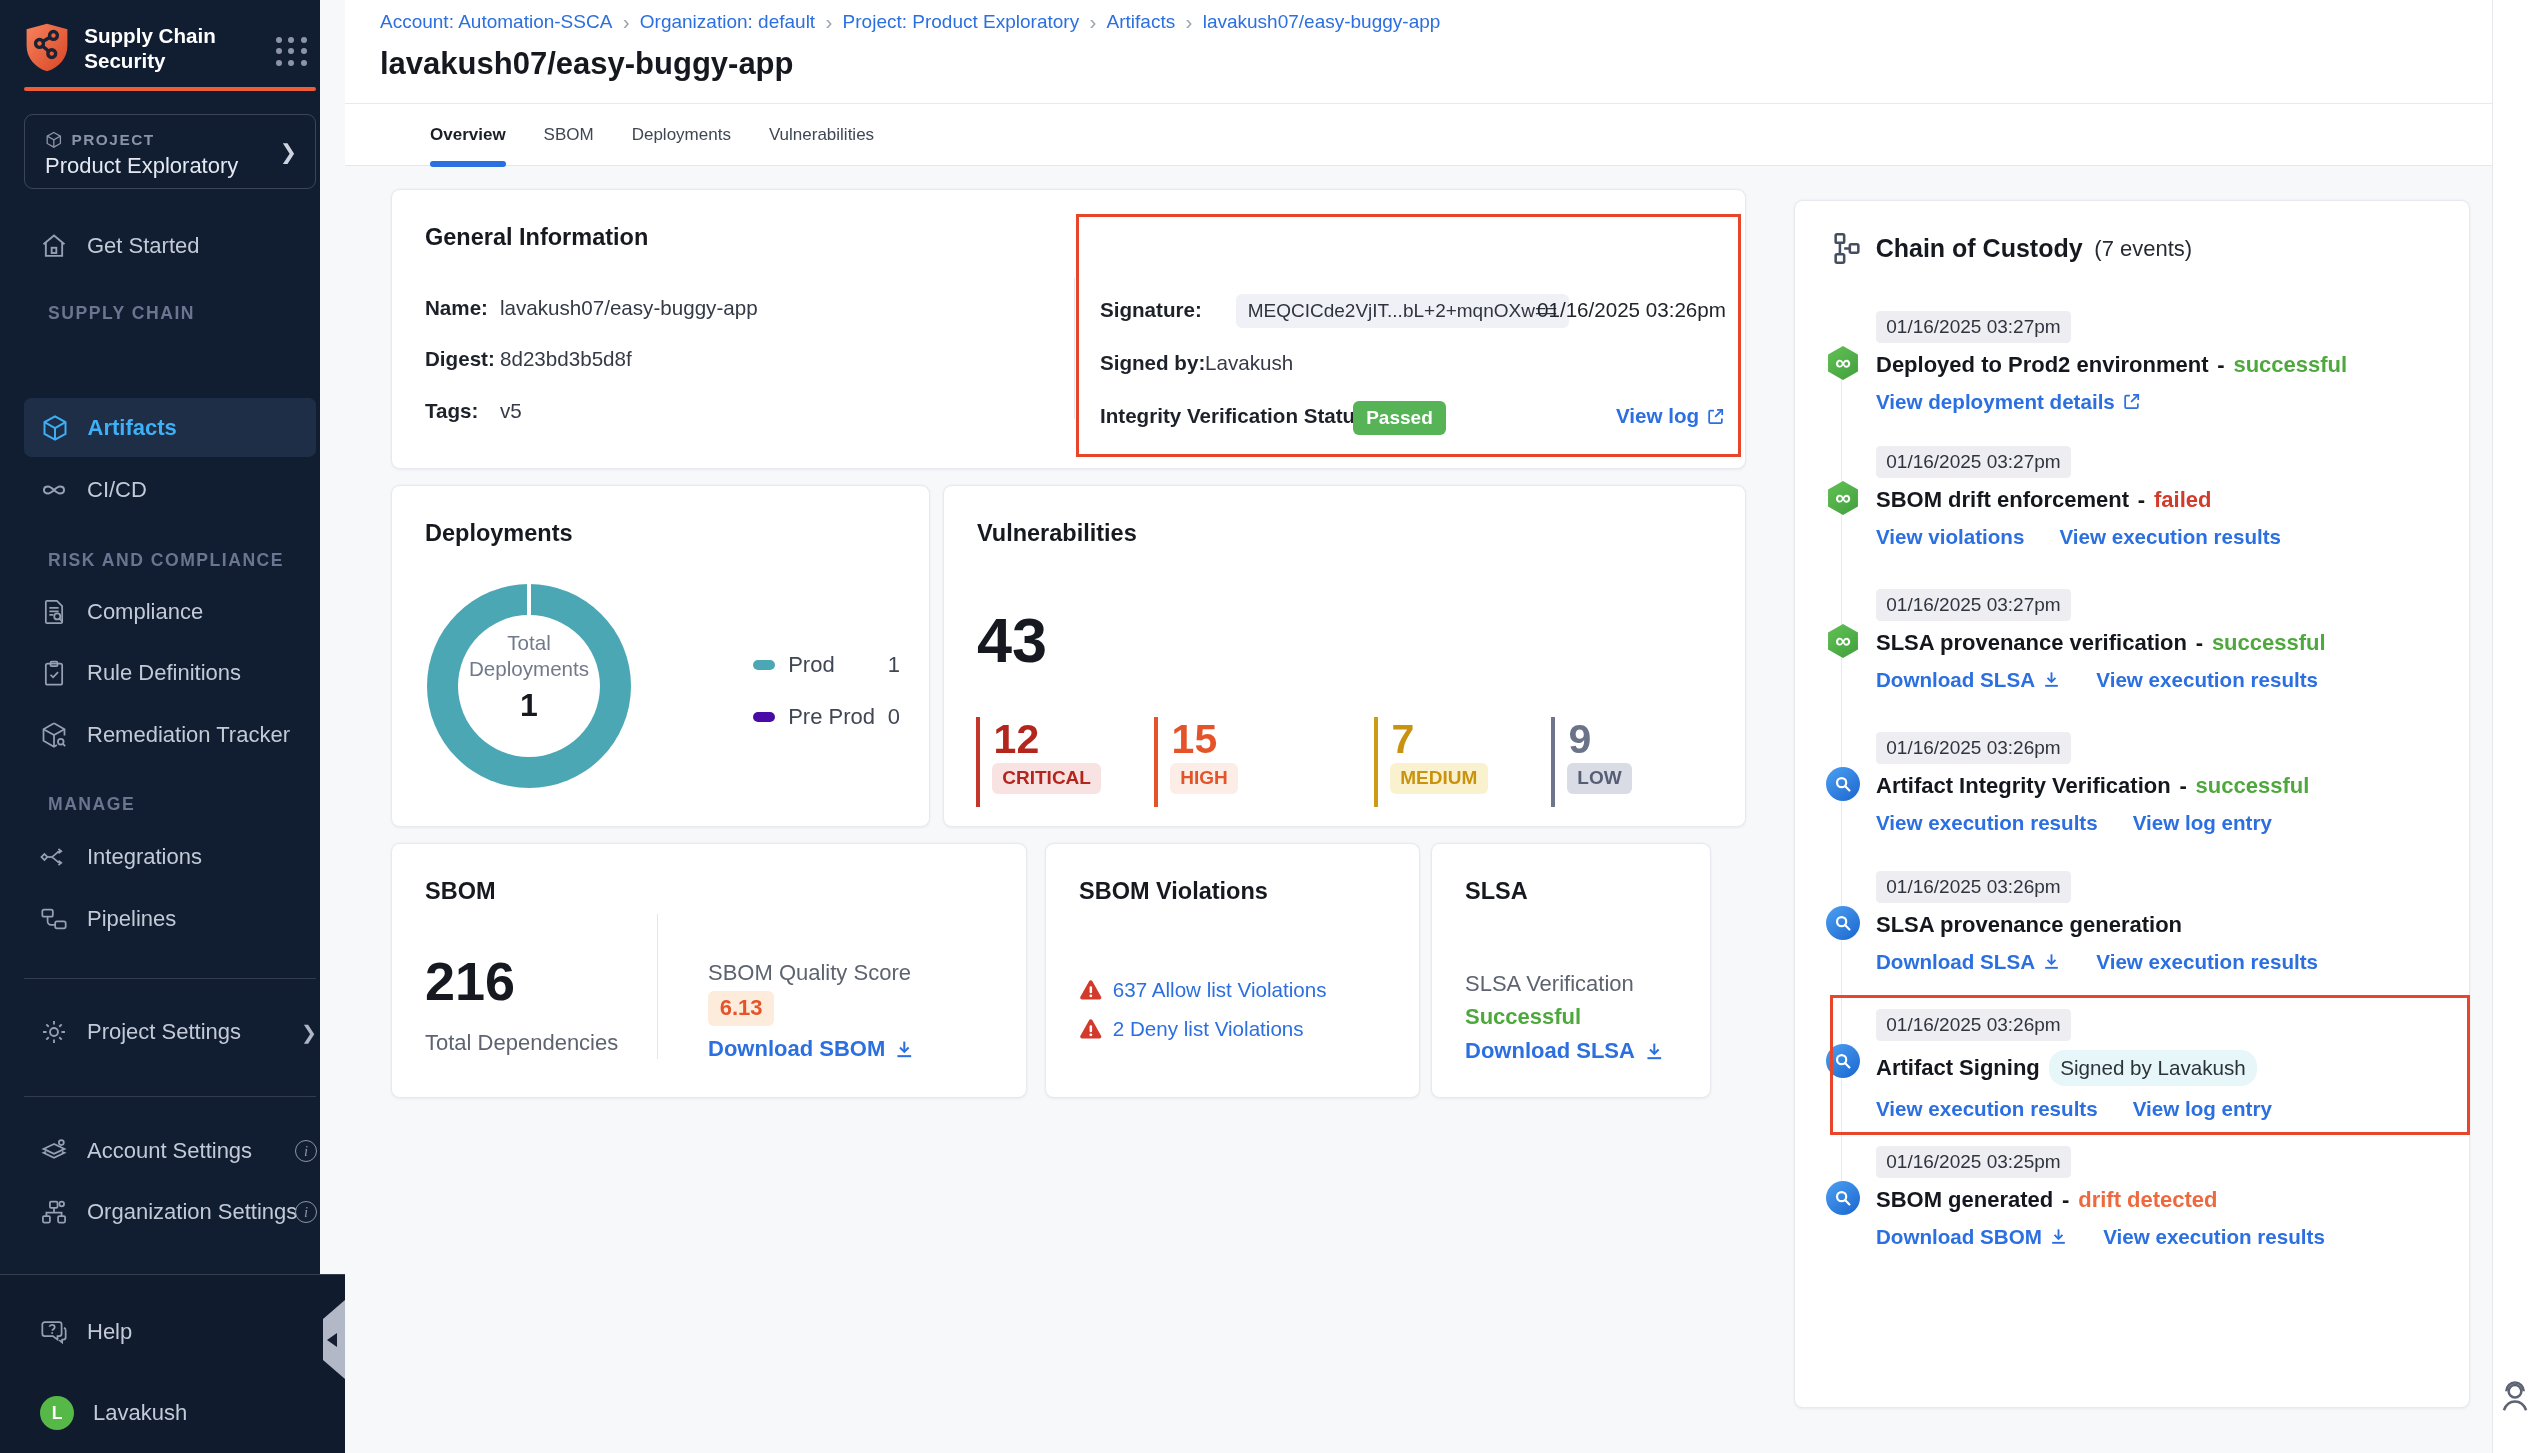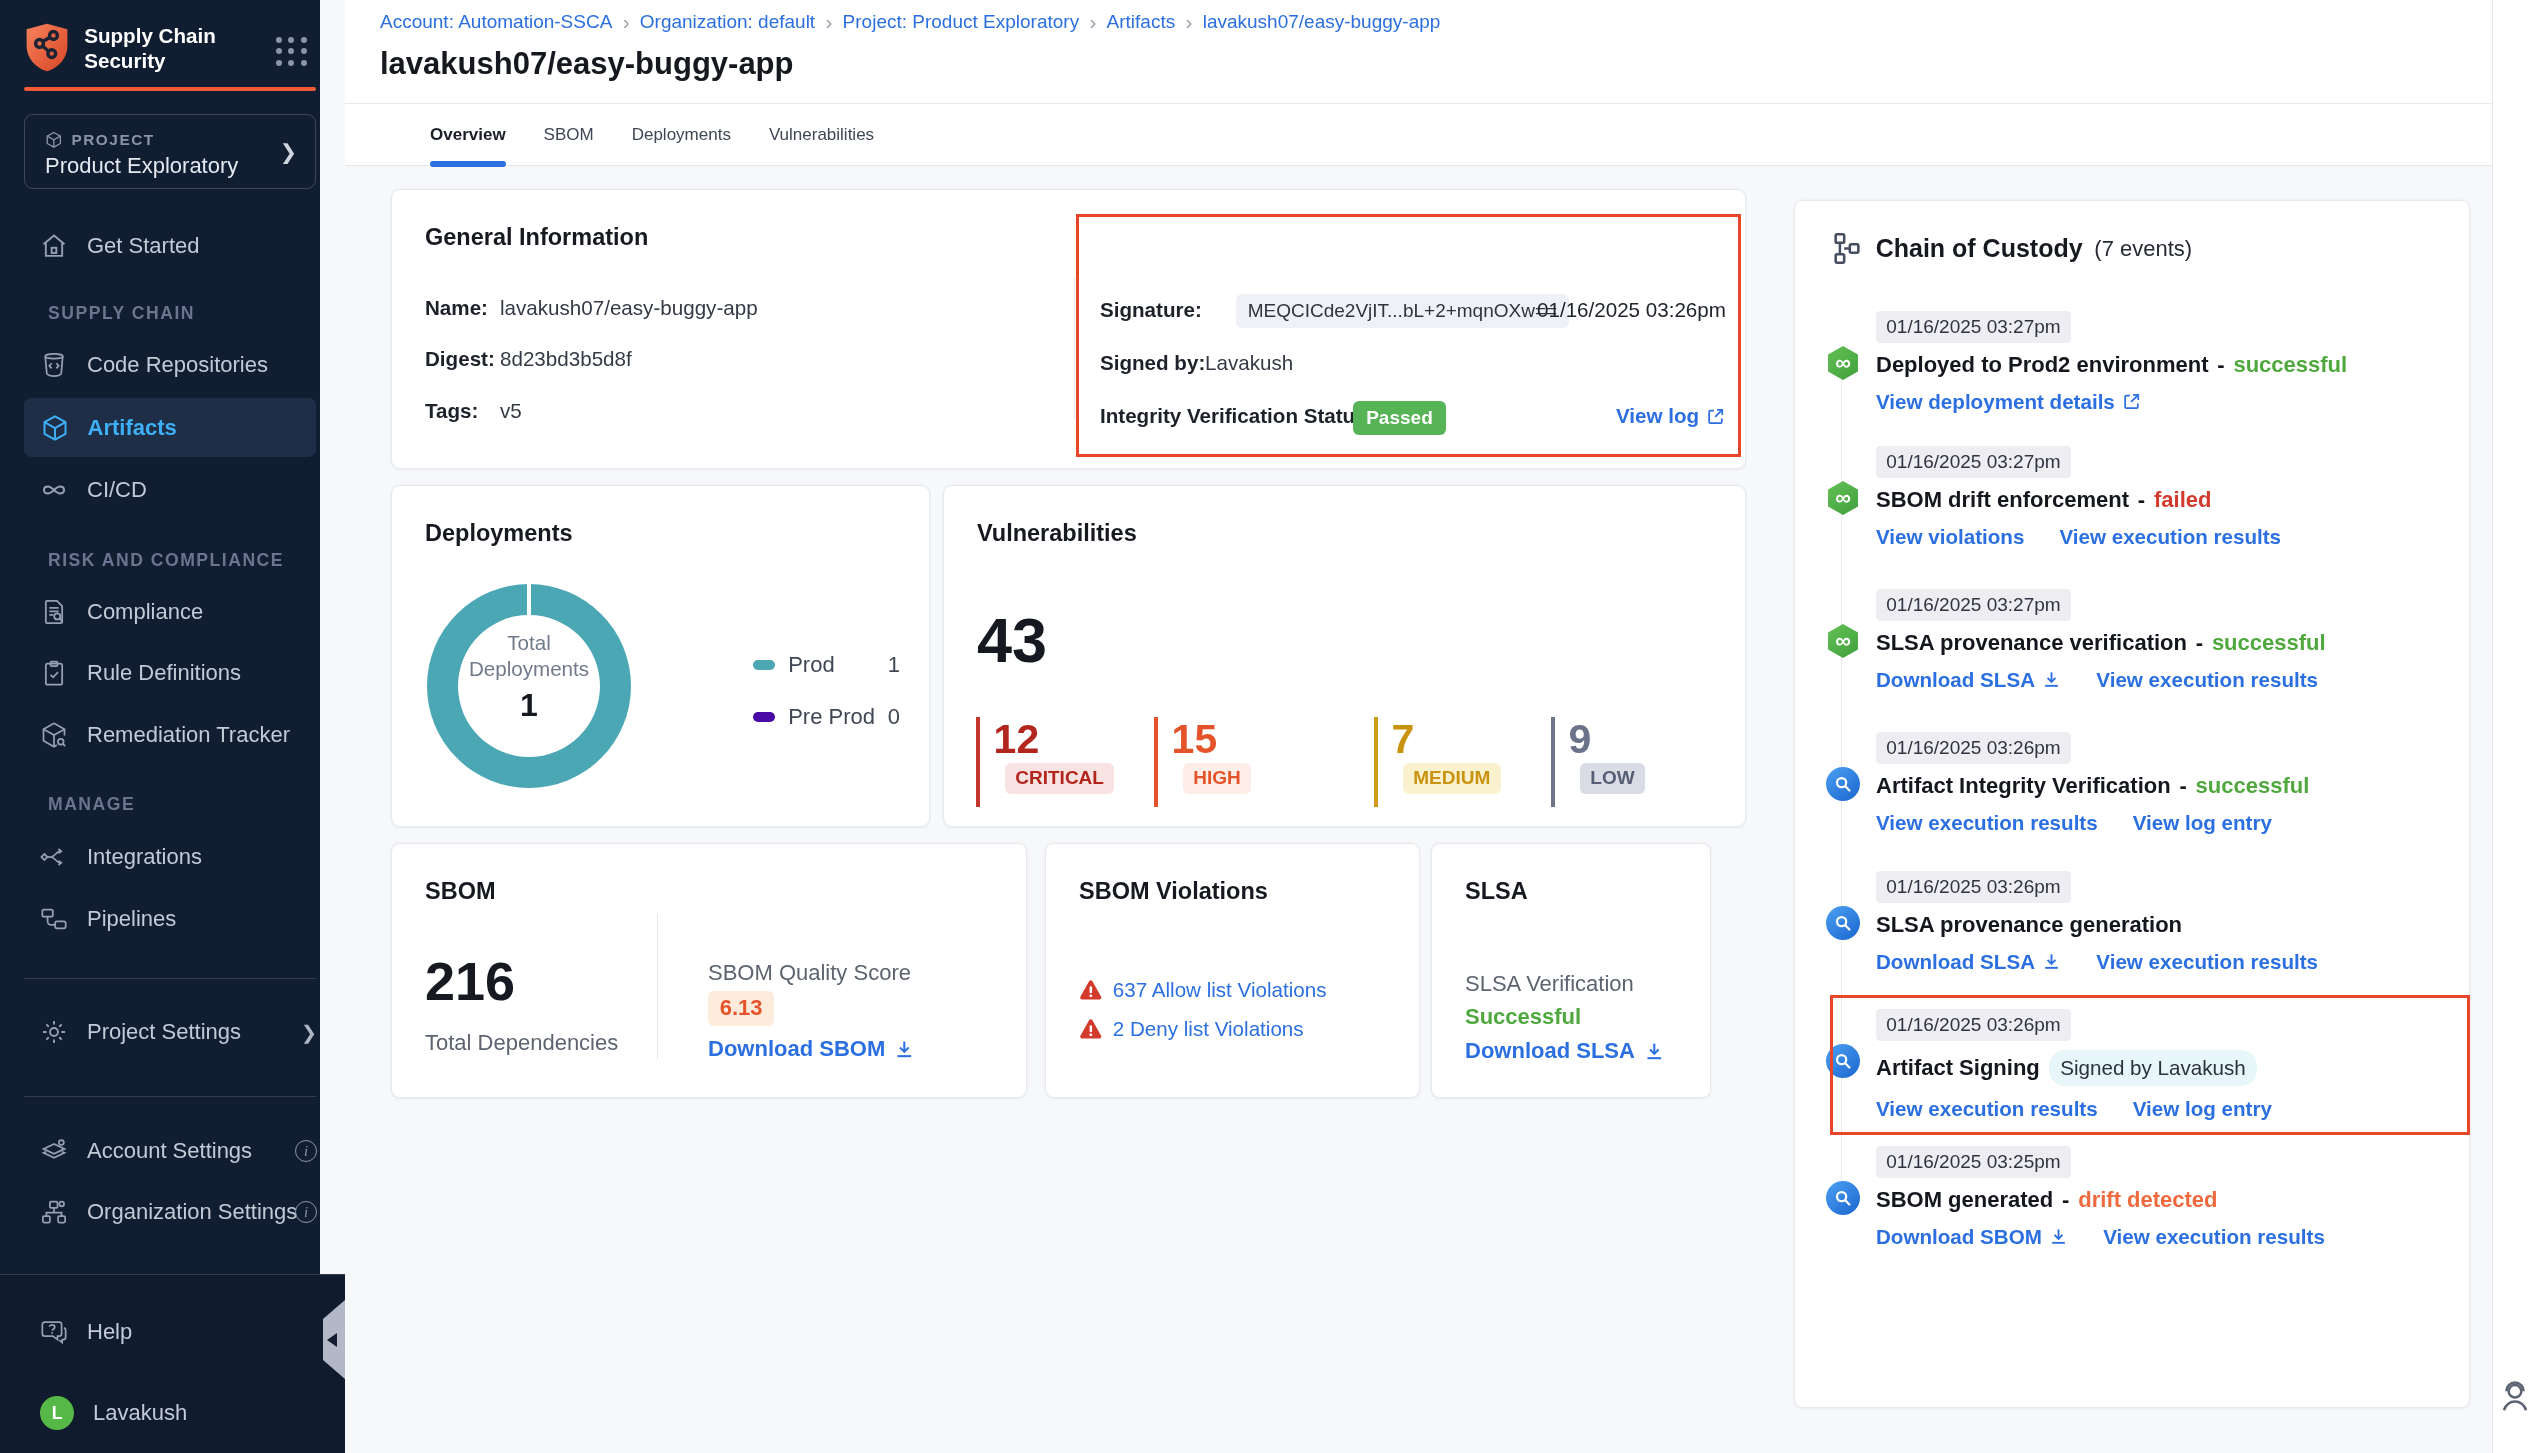--- a/index.html
+++ b/index.html
@@ -89,21 +89,21 @@
   .legend-row { position:absolute; left:361px; width:147px; display:flex; align-items:center; }
   .legend-pill { width:22px; height:10.3px; border-radius:5.1px; flex:none; }
   .legend-label { margin-left:13.2px; font-size:22px; color:#3f4654; flex:1; }
   .legend-val { font-size:22px; color:#3f4654; }
 
   
   .vuln-total { position:absolute; left:33px; top:123px; font-size:63px; font-weight:bold; color:#16191f; line-height:1; }
   .sev { position:absolute; top:231px; height:90px; }
   .sev-bar { position:absolute; left:0; top:0; width:3.7px; height:90px; }
   .sev-count { position:absolute; left:17.6px; top:1.5px; font-size:41px; font-weight:bold; line-height:1; }
-  .sev-badge { position:absolute; left:16px; top:46px; font-size:19px; font-weight:bold; border-radius:5.9px; padding:4.4px 10.3px; white-space:nowrap;margin-left:13px; }
+  .sev-badge { position:absolute; left:16px; top:46px; font-size:19px; font-weight:bold; border-radius:5.9px; padding:4.4px 10.3px; white-space:nowrap; }
 
   
   .sbom-total { position:absolute; left:33px; top:110px; font-size:54px; font-weight:bold; color:#16191f; line-height:1; }
   .sbom-total-label { position:absolute; left:33px; top:186px; font-size:22px; color:#5d6470; }
   .sbom-vline { position:absolute; left:265px; top:70px; height:145px; border-left:1.5px solid #e4e6eb; }
   .sbom-q-label { position:absolute; left:316px; top:116px; font-size:22px; color:#5d6470; }
   .sbom-score { position:absolute; left:316px; top:147px; background:#FDECDC; color:#E4532A; font-size:22px; font-weight:bold;
     border-radius:5.9px; padding:4.4px 11.7px; }
   .sbom-dl { position:absolute; left:316px; top:192px; font-size:22px; display:flex; align-items:center; gap:8.8px; }
 
@@ -219,30 +219,20 @@
             <path d="M3 10.5 12 3l9 7.5"></path>
             <path d="M5 9v11.5h14V9"></path>
             <rect x="10" y="13.5" width="4" height="4.5"></rect>
           </svg>
       </span>
       <span class="nav-label">Get Started</span>
     </div>
 
     <div class="nav-section" style="top:303px">SUPPLY CHAIN</div>
 
-    <div class="nav-item" style="top:343px">
-      <span class="nico">
-        <svg viewBox="0 0 24 24" stroke="currentColor" stroke-width="1.5" fill="none">
-            <path d="M4.5 4.5c0 1.2 3.3 2 7.5 2s7.5-.8 7.5-2"></path>
-            <path d="M4.5 4.5C4.5 3.4 7.8 2.5 12 2.5s7.5.9 7.5 2l-1.3 14.6c0 1.3-2.8 2.4-6.2 2.4s-6.2-1.1-6.2-2.4Z"></path>
-            <path d="m10 10.5-2 2.2 2 2.2M14 10.5l2 2.2-2 2.2"></path>
-          </svg>
-      </span>
-      <span class="nav-label">Code Repositories</span>
-    </div>
 
     <div class="nav-item active-wrap" style="top:398px">
       <span class="nico">
         <svg viewBox="0 0 24 24" stroke="currentColor" stroke-width="1.7" fill="none">
             <path d="M12 2 21 7v10l-9 5-9-5V7Z"></path>
             <path d="M3 7l9 5 9-5"></path>
             <path d="M12 12v10"></path>
           </svg>
       </span>
       <span class="nav-label">Artifacts</span>

